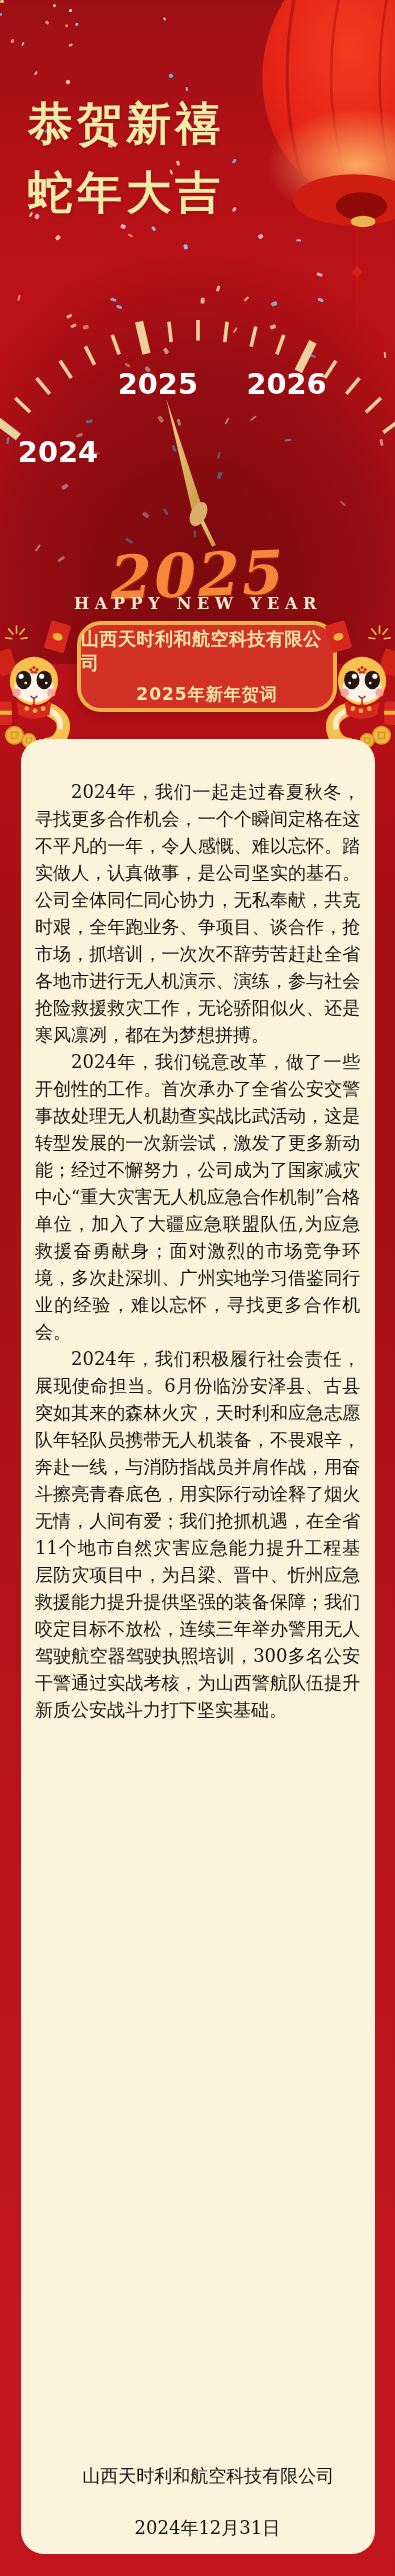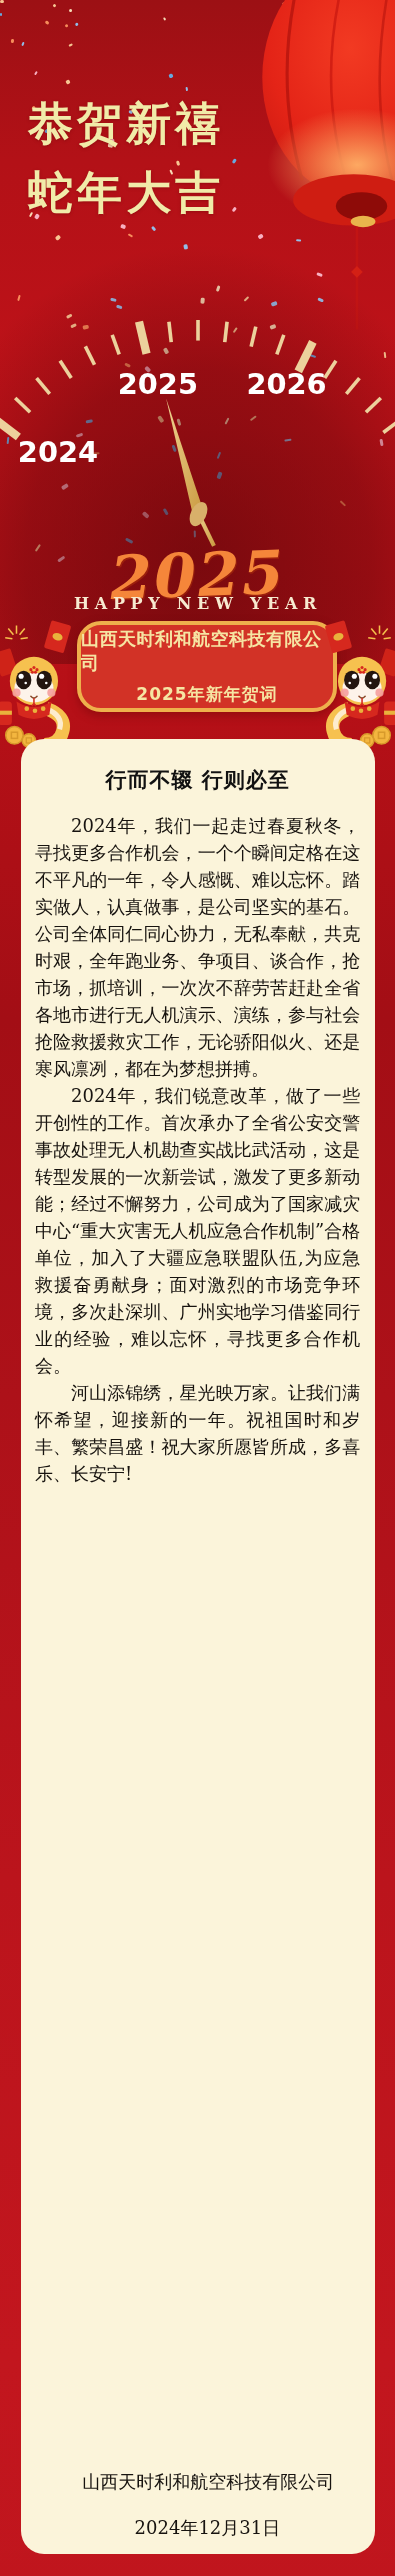--- a/index.html
+++ b/index.html
@@ -33,21 +33,21 @@
   
   .card{position:absolute;left:20.6px;top:739px;width:354px;height:1815px;background:#fbf4da;
        border-radius:23px;box-sizing:border-box;padding:20.6px 14.4px 0;overflow:hidden;}
   .letter-heading{margin:6.2px 0 0;text-align:center;font-size:21px;font-weight:bold;color:#111;letter-spacing:1px;}
   .letter-body{margin-top:18.5px;}
   .letter-body p{margin:0;font-size:18px;line-height:27px;color:#17130f;text-align:justify;text-indent:2em;
        font-family:"DejaVu Serif","DejaVu Sans",serif;}
   .signature-block{position:absolute;left:14.4px;right:14.4px;bottom:14.4px;
        font-family:"DejaVu Serif","DejaVu Sans",serif;color:#17130f;}
   .sig-company{font-size:18px;text-align:right;padding-right:26px;}
-  .sig-date{font-size:18px;text-align:right;padding-right:80px;margin-top:22px;}
+  .sig-date{font-size:18px;text-align:right;padding-right:80px;margin-top:28px;}
   
   .bottom{position:absolute;top:2554px;left:0;width:396px;height:126px;}
   .bottom-decor{position:absolute;inset:0;}
 </style>
 </head>
 <body>
 
 <div class="hero">
   <div class="confetti" id="confetti">
       <span style="left: 0px; top: 0px; width: 3.6px; height: 3.1px; background: rgb(255, 217, 160); border-radius: 1.5px; opacity: 0.9; transform: rotate(0deg);"></span>
@@ -305,25 +305,24 @@
         <circle cx="90" cy="172" r="4.5" fill="#e9b23c"></circle>
       <circle cx="34" cy="224" r="17" fill="#f3b63f" stroke="#d89a2b" stroke-width="3"></circle>
       <rect x="28" y="218" width="12" height="12" fill="none" stroke="#d89a2b" stroke-width="3"></rect>
       <circle cx="62" cy="234" r="13" fill="#f3b63f" stroke="#d89a2b" stroke-width="3"></circle>
       <rect x="57" y="229" width="10" height="10" fill="none" stroke="#d89a2b" stroke-width="2.5"></rect>
     </svg>
   </div>
 </div>
 
 <div class="card">
-  <h1 class="letter-heading">行而不辍 行则必至</h1>
   <div class="letter-body">
     <p>2024年，我们一起走过春夏秋冬，寻找更多合作机会，一个个瞬间定格在这不平凡的一年，令人感慨、难以忘怀。踏实做人，认真做事，是公司坚实的基石。公司全体同仁同心协力，无私奉献，共克时艰，全年跑业务、争项目、谈合作，抢市场，抓培训，一次次不辞劳苦赶赴全省各地市进行无人机演示、演练，参与社会抢险救援救灾工作，无论骄阳似火、还是寒风凛冽，都在为梦想拼搏。</p>
     <p>2024年，我们锐意改革，做了一些开创性的工作。首次承办了全省公安交警事故处理无人机勘查实战比武活动，这是转型发展的一次新尝试，激发了更多新动能；经过不懈努力，公司成为了国家减灾中心“重大灾害无人机应急合作机制”合格单位，加入了大疆应急联盟队伍,为应急救援奋勇献身；面对激烈的市场竞争环境，多次赴深圳、广州实地学习借鉴同行业的经验，难以忘怀，寻找更多合作机会。</p>
-    <p>河山添锦绣，星光映万家。让我们满怀希望，迎接新的一年。祝祖国时和岁丰、繁荣昌盛！祝大家所愿皆所成，多喜乐、长安宁!</p>
+    <p>2024年，我们积极履行社会责任，展现使命担当。6月份临汾安泽县、古县突如其来的森林火灾，天时利和应急志愿队年轻队员携带无人机装备，不畏艰辛，奔赴一线，与消防指战员并肩作战，用奋斗擦亮青春底色，用实际行动诠释了烟火无情，人间有爱；我们抢抓机遇，在全省11个地市自然灾害应急能力提升工程基层防灾项目中，为吕梁、晋中、忻州应急救援能力提升提供坚强的装备保障；我们咬定目标不放松，连续三年举办警用无人驾驶航空器驾驶执照培训，300多名公安干警通过实战考核，为山西警航队伍提升新质公安战斗力打下坚实基础。</p>
   </div>
   <div class="signature-block">
     <div class="sig-company">山西天时利和航空科技有限公司</div>
     <div class="sig-date">2024年12月31日</div>
   </div>
 </div>
 
 <div class="bottom">
   <svg class="bottom-decor" viewBox="0 0 768 244">
     <ellipse cx="300" cy="236" rx="280" ry="62" fill="#e2798f" opacity=".85"></ellipse>

